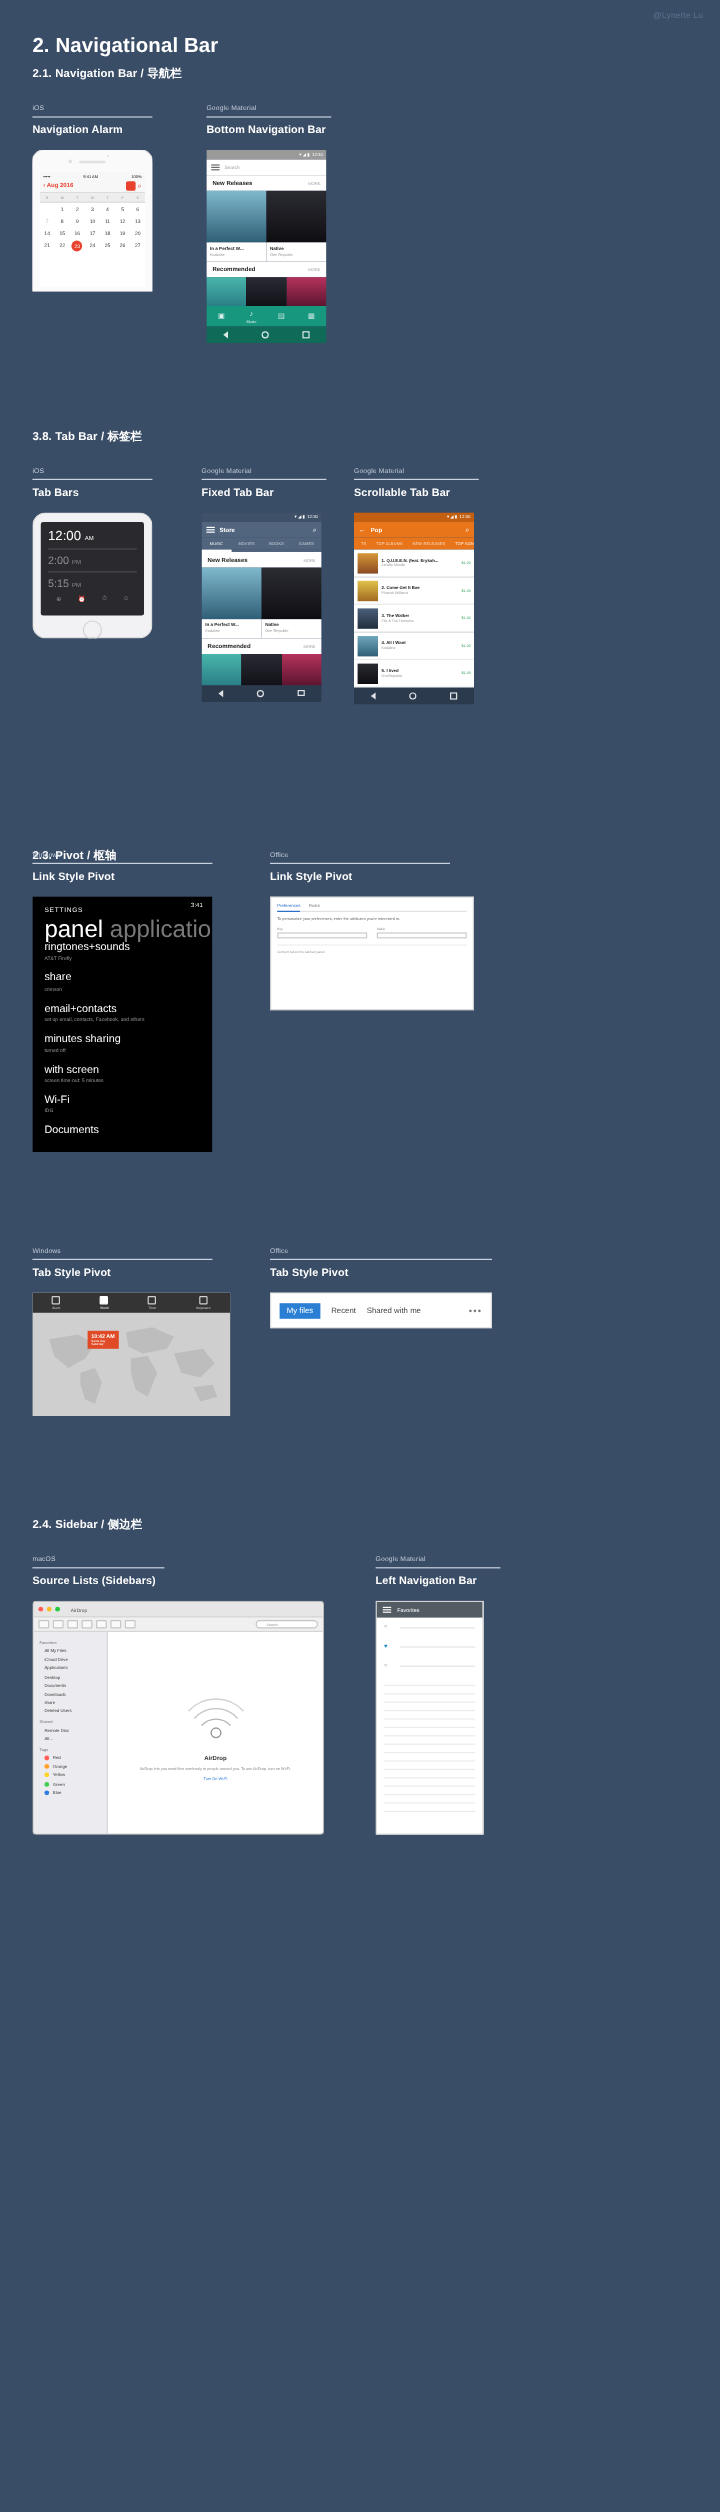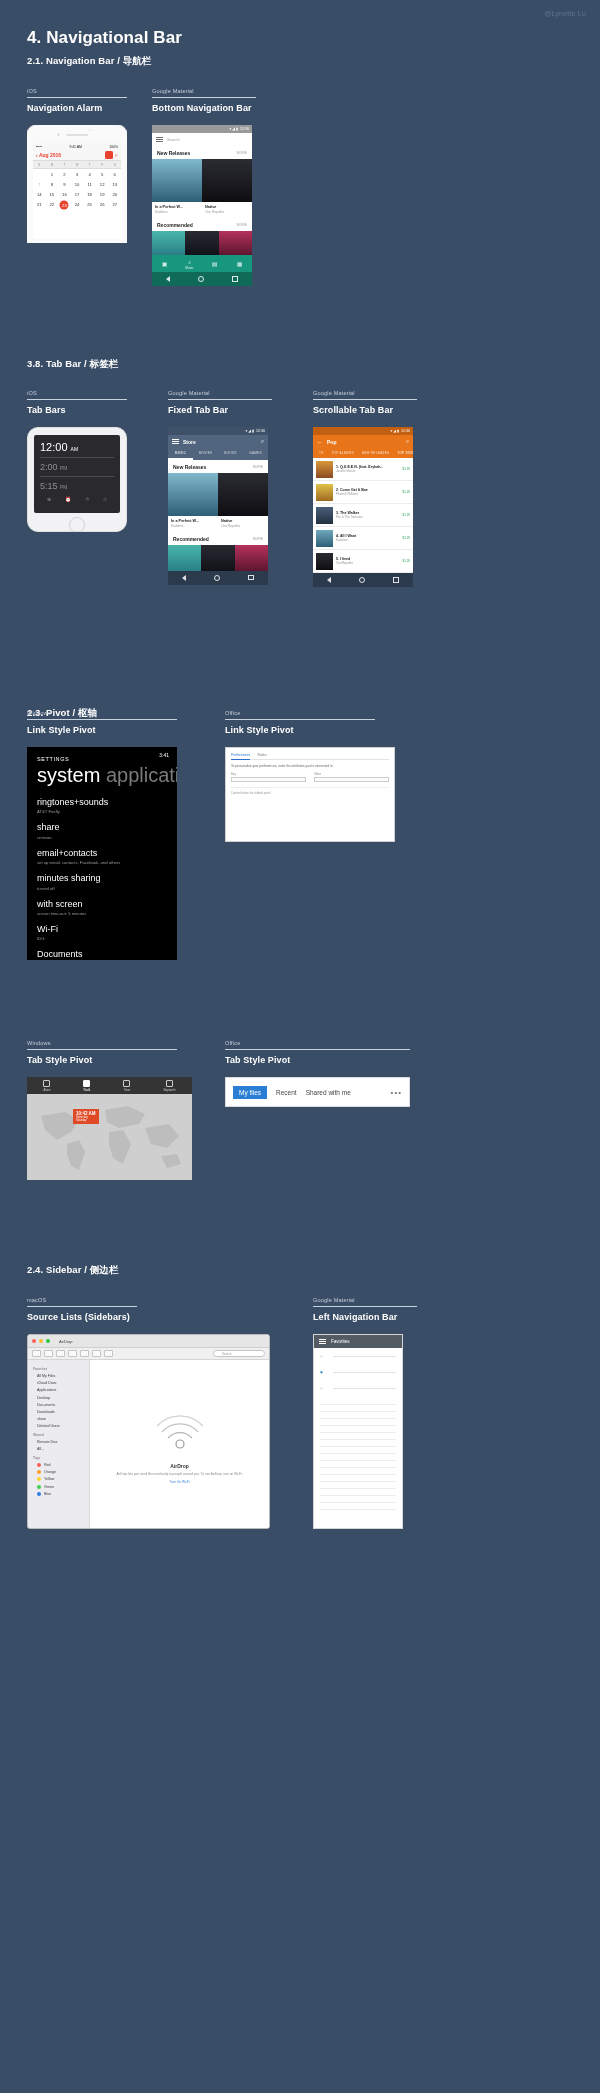--- a/index.html
+++ b/index.html
@@ -97,21 +97,21 @@
   .song .tx b { display: block; font-size: 3.6px; color: #222; }
   .song .tx s { display: block; font-size: 3px; color: #9a9a9a; text-decoration: none; }
   .song .pr { margin-left: auto; font-size: 3px; color: #2e9e5b; }
 
   
   .wp { width: 150px; height: 213px; background: #000; padding: 9px 10px 0; position: relative; }
   .wp-time { position: absolute; right: 8px; top: 5px; font-size: 5px; color: #fff; }
   .wp-kicker { font-size: 5.5px; color: #fff; letter-spacing: .6px; margin-bottom: 3px; }
   .wp-piv { font-size: 20px; font-weight: 300; color: #fff; line-height: 1; white-space: nowrap; }
   .wp-piv em { color: #7a7a7a; font-style: normal; }
-  .wp-list { margin-top: 13px; }
+  .wp-list { }
   .wp-item { margin-bottom: 9px; }
   .wp-item b { display: block; font-size: 9px; font-weight: 400; color: #fff; line-height: 1.1; }
   .wp-item s { display: block; font-size: 4.2px; color: #9a9a9a; text-decoration: none; margin-top: 1.5px; }
 
   
   .ofc { width: 170px; height: 95px; background: #fff; border: 1px solid #d0d0d0; padding: 5px; }
   .ofc-tabs { display: flex; gap: 7px; border-bottom: 1px solid #e2e2e2; padding-bottom: 2px; }
   .ofc-tabs div { font-size: 3.6px; color: #777; }
   .ofc-tabs .on { color: #2a6fc9; border-bottom: 1.2px solid #2a6fc9; padding-bottom: 1.5px; margin-bottom: -3px; }
   .ofc-note { font-size: 3.2px; color: #666; margin: 4px 0 4px; }
@@ -175,21 +175,21 @@
   .lnav-item { display: flex; align-items: center; gap: 6px; padding: 5px 6px; }
   .lnav-item .ic { font-size: 5px; color: #8a8a8a; width: 7px; }
   .lnav-item .ln { flex: 1; height: 1px; background: #e4e4e4; }
   .lnav-rows { padding: 2px 6px; }
   .lnav-rows i { display: block; height: 1px; background: #ececec; margin: 6px 0; }
 </style>
 </head>
 <body>
 
 <div class="credit">@Lynette Lu</div>
-<div class="h1">4. Navigational Bar</div>
+<div class="h1">2. Navigational Bar</div>
 
 <div class="h2" style="top:55px">2.1. Navigation Bar / 导航栏</div>
 
 <div class="col" style="left:27px; top:88px">
   <div class="plat rule" style="width:100px">iOS</div>
   <div class="ctitle">Navigation Alarm</div>
   <div class="shot">
     <div class="iphone">
       <div class="ip-cam"></div>
       <div class="ip-dot"></div>
@@ -250,21 +250,21 @@
           <div>24</div>
           <div>25</div>
           <div>26</div>
           <div>27</div>
         </div>
       </div>
     </div>
   </div>
 </div>
 
-<div class="col" style="left:152px; top:88px">
+<div class="col" style="left:172px; top:88px">
   <div class="plat rule" style="width:104px">Google Material</div>
   <div class="ctitle">Bottom Navigation Bar</div>
   <div class="shot android">
     <div class="a-status" style="background:#9a9a9a">
       <span>▾ ◢ ▮</span>
       <span>12:30</span>
     </div>
     <div class="m-toolbar" style="background:#fff">
       <span class="hamb">
           <i></i>
@@ -406,21 +406,21 @@
       <div class="alb" style="background:linear-gradient(#b5325c,#5d1530)"></div>
     </div>
     <div class="a-nav" style="background:#2b3a4d">
       <i class="tri"></i>
       <i class="cir"></i>
       <i class="sqr"></i>
     </div>
   </div>
 </div>
 
-<div class="col" style="left:313px; top:390px">
+<div class="col" style="left:295px; top:390px">
   <div class="plat rule" style="width:104px">Google Material</div>
   <div class="ctitle">Scrollable Tab Bar</div>
   <div class="shot android">
     <div class="a-status" style="background:#c25f10">
       <span>▾ ◢ ▮</span>
       <span>12:30</span>
     </div>
     <div class="m-toolbar" style="background:#e8751a">
       <span style="color:#fff;font-size:6px">←</span>
       <span style="font-size:5px;color:#fff;font-weight:bold">Pop</span>
@@ -484,21 +484,21 @@
 
 <div class="h2" style="top:707px">2.3. Pivot / 枢轴</div>
 
 <div class="col" style="left:27px; top:710px">
   <div class="plat rule" style="width:150px">Windows</div>
   <div class="ctitle">Link Style Pivot</div>
   <div class="shot">
     <div class="wp">
       <div class="wp-time">3:41</div>
       <div class="wp-kicker">SETTINGS</div>
-      <div class="wp-piv"><span>system</span> <em>applications</em></div>
+      <div class="wp-piv"><span>panel</span> <em>applications</em></div>
       <div class="wp-list">
         <div class="wp-item">
             <b>ringtones+sounds</b>
             <s>AT&amp;T Firefly</s>
           </div>
         <div class="wp-item">
             <b>share</b>
             <s>crimson</s>
           </div>
         <div class="wp-item">

